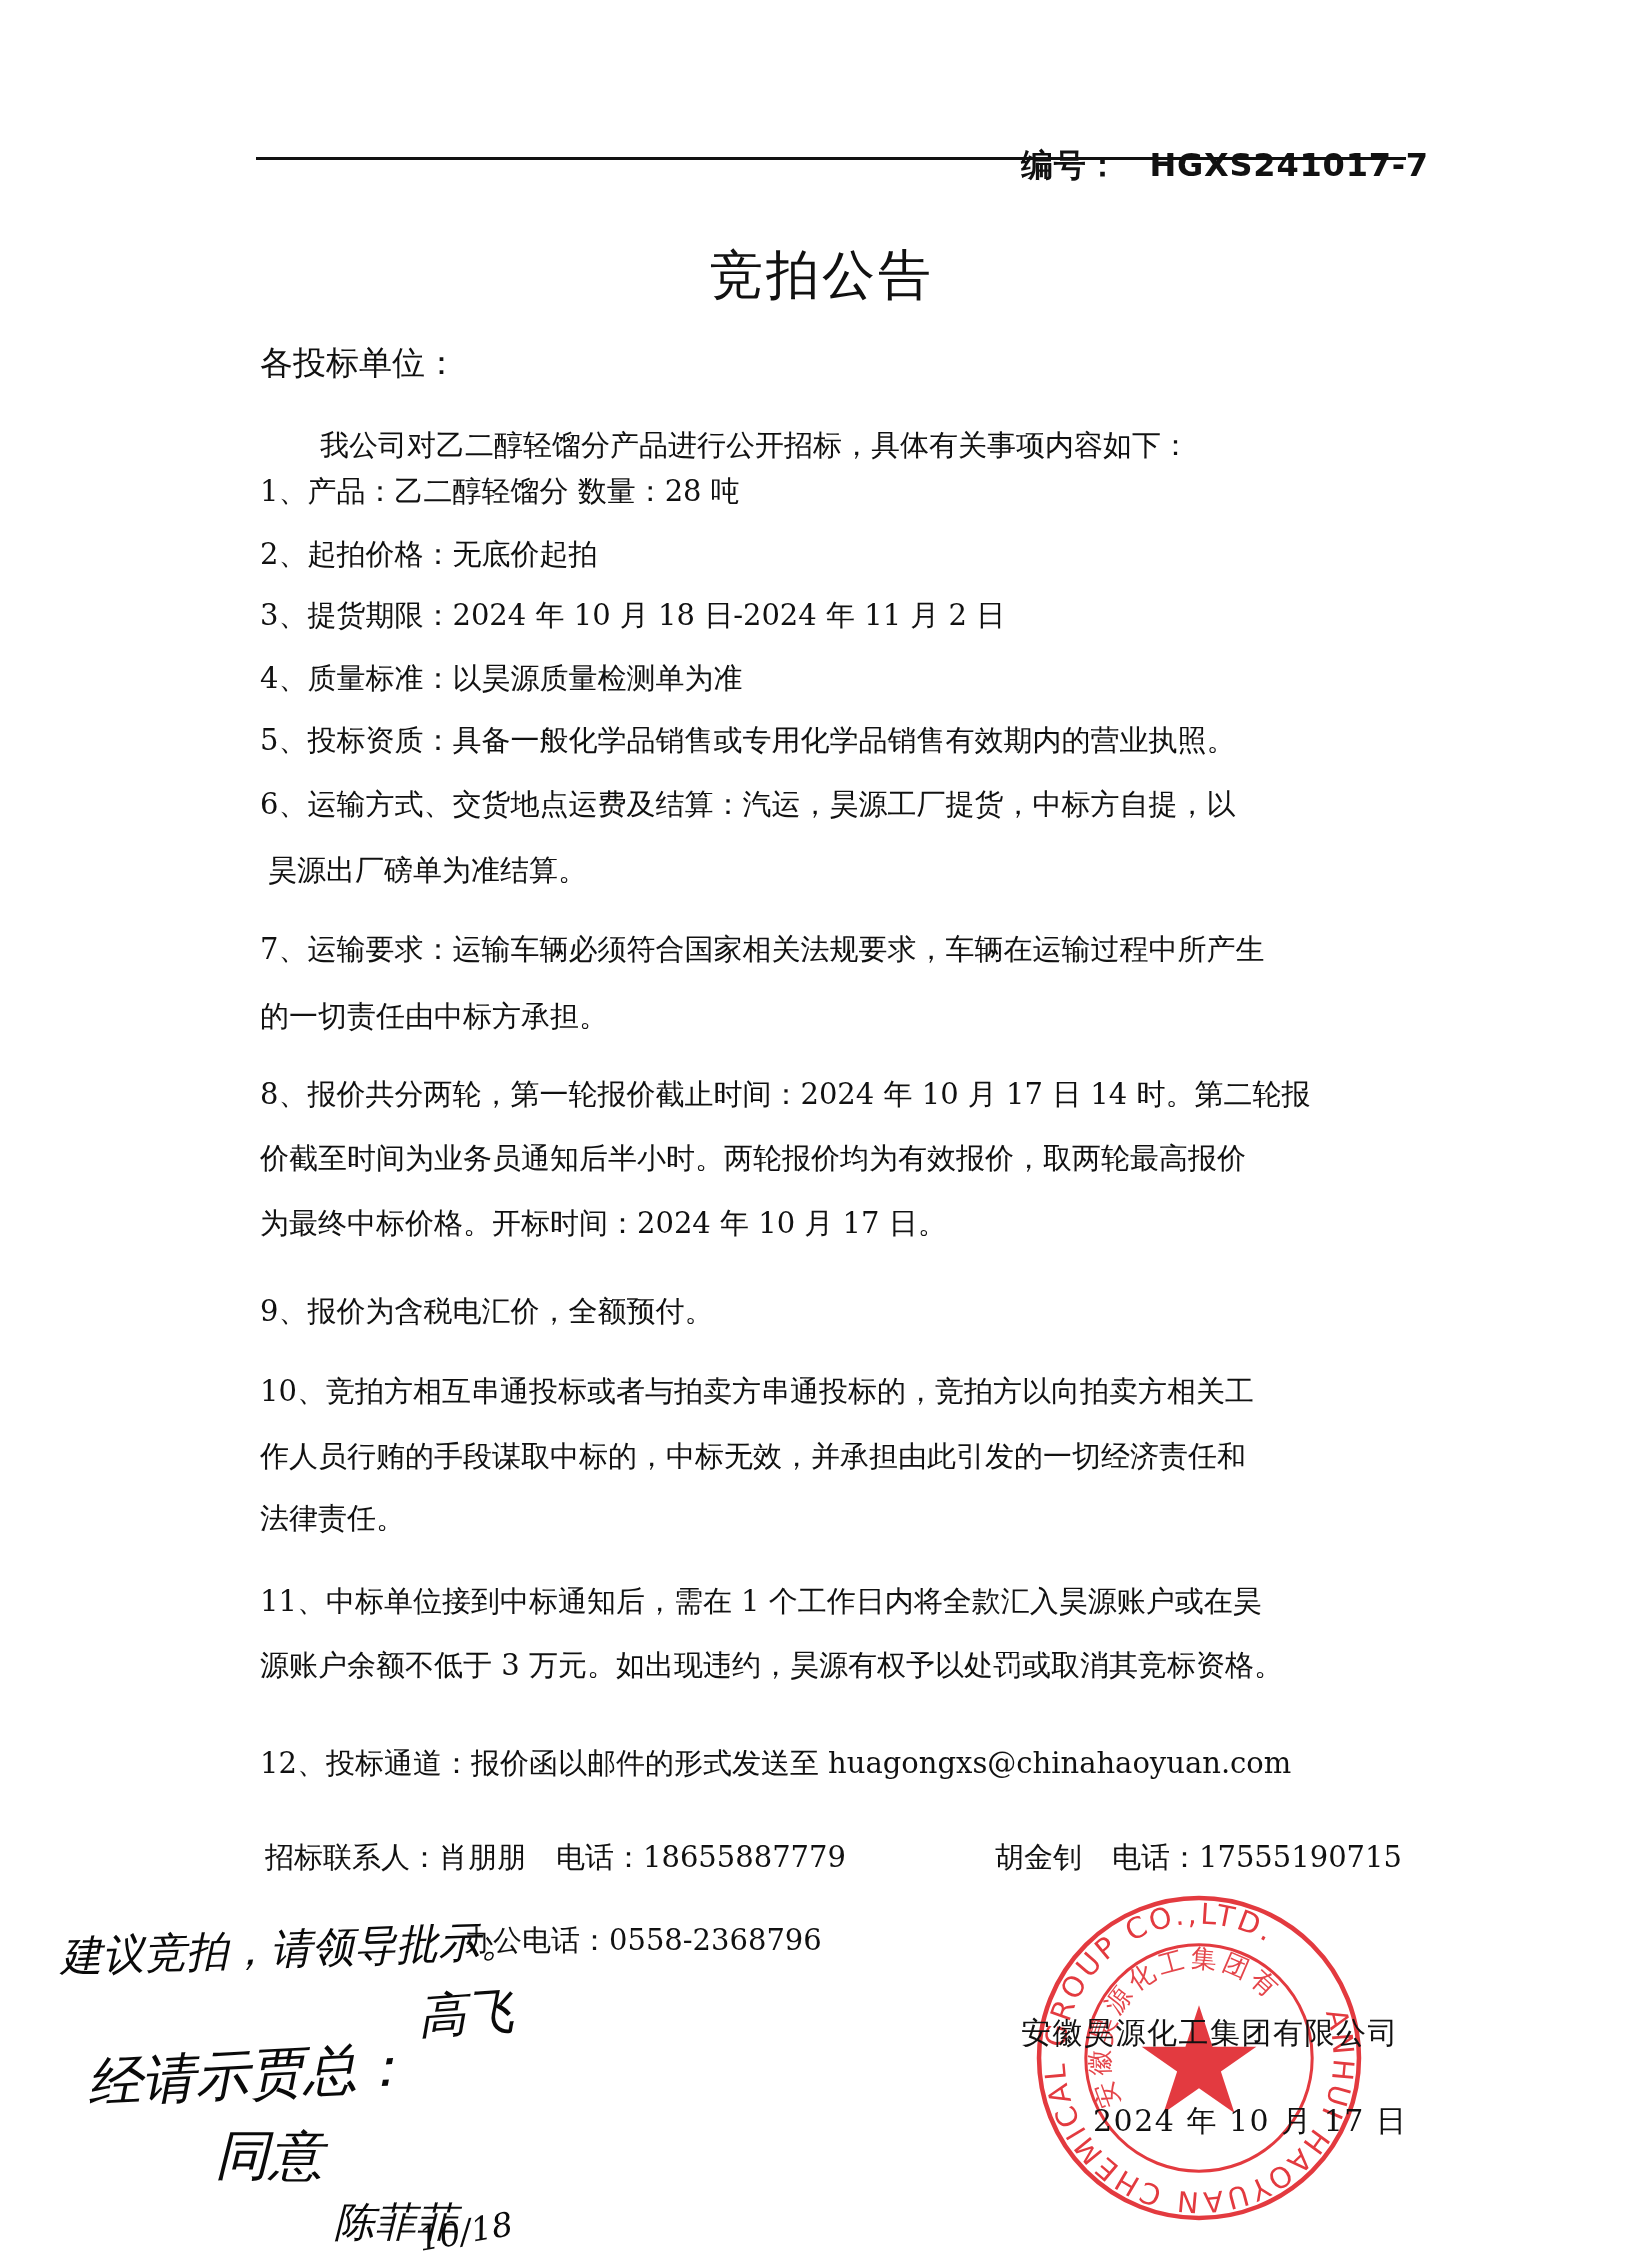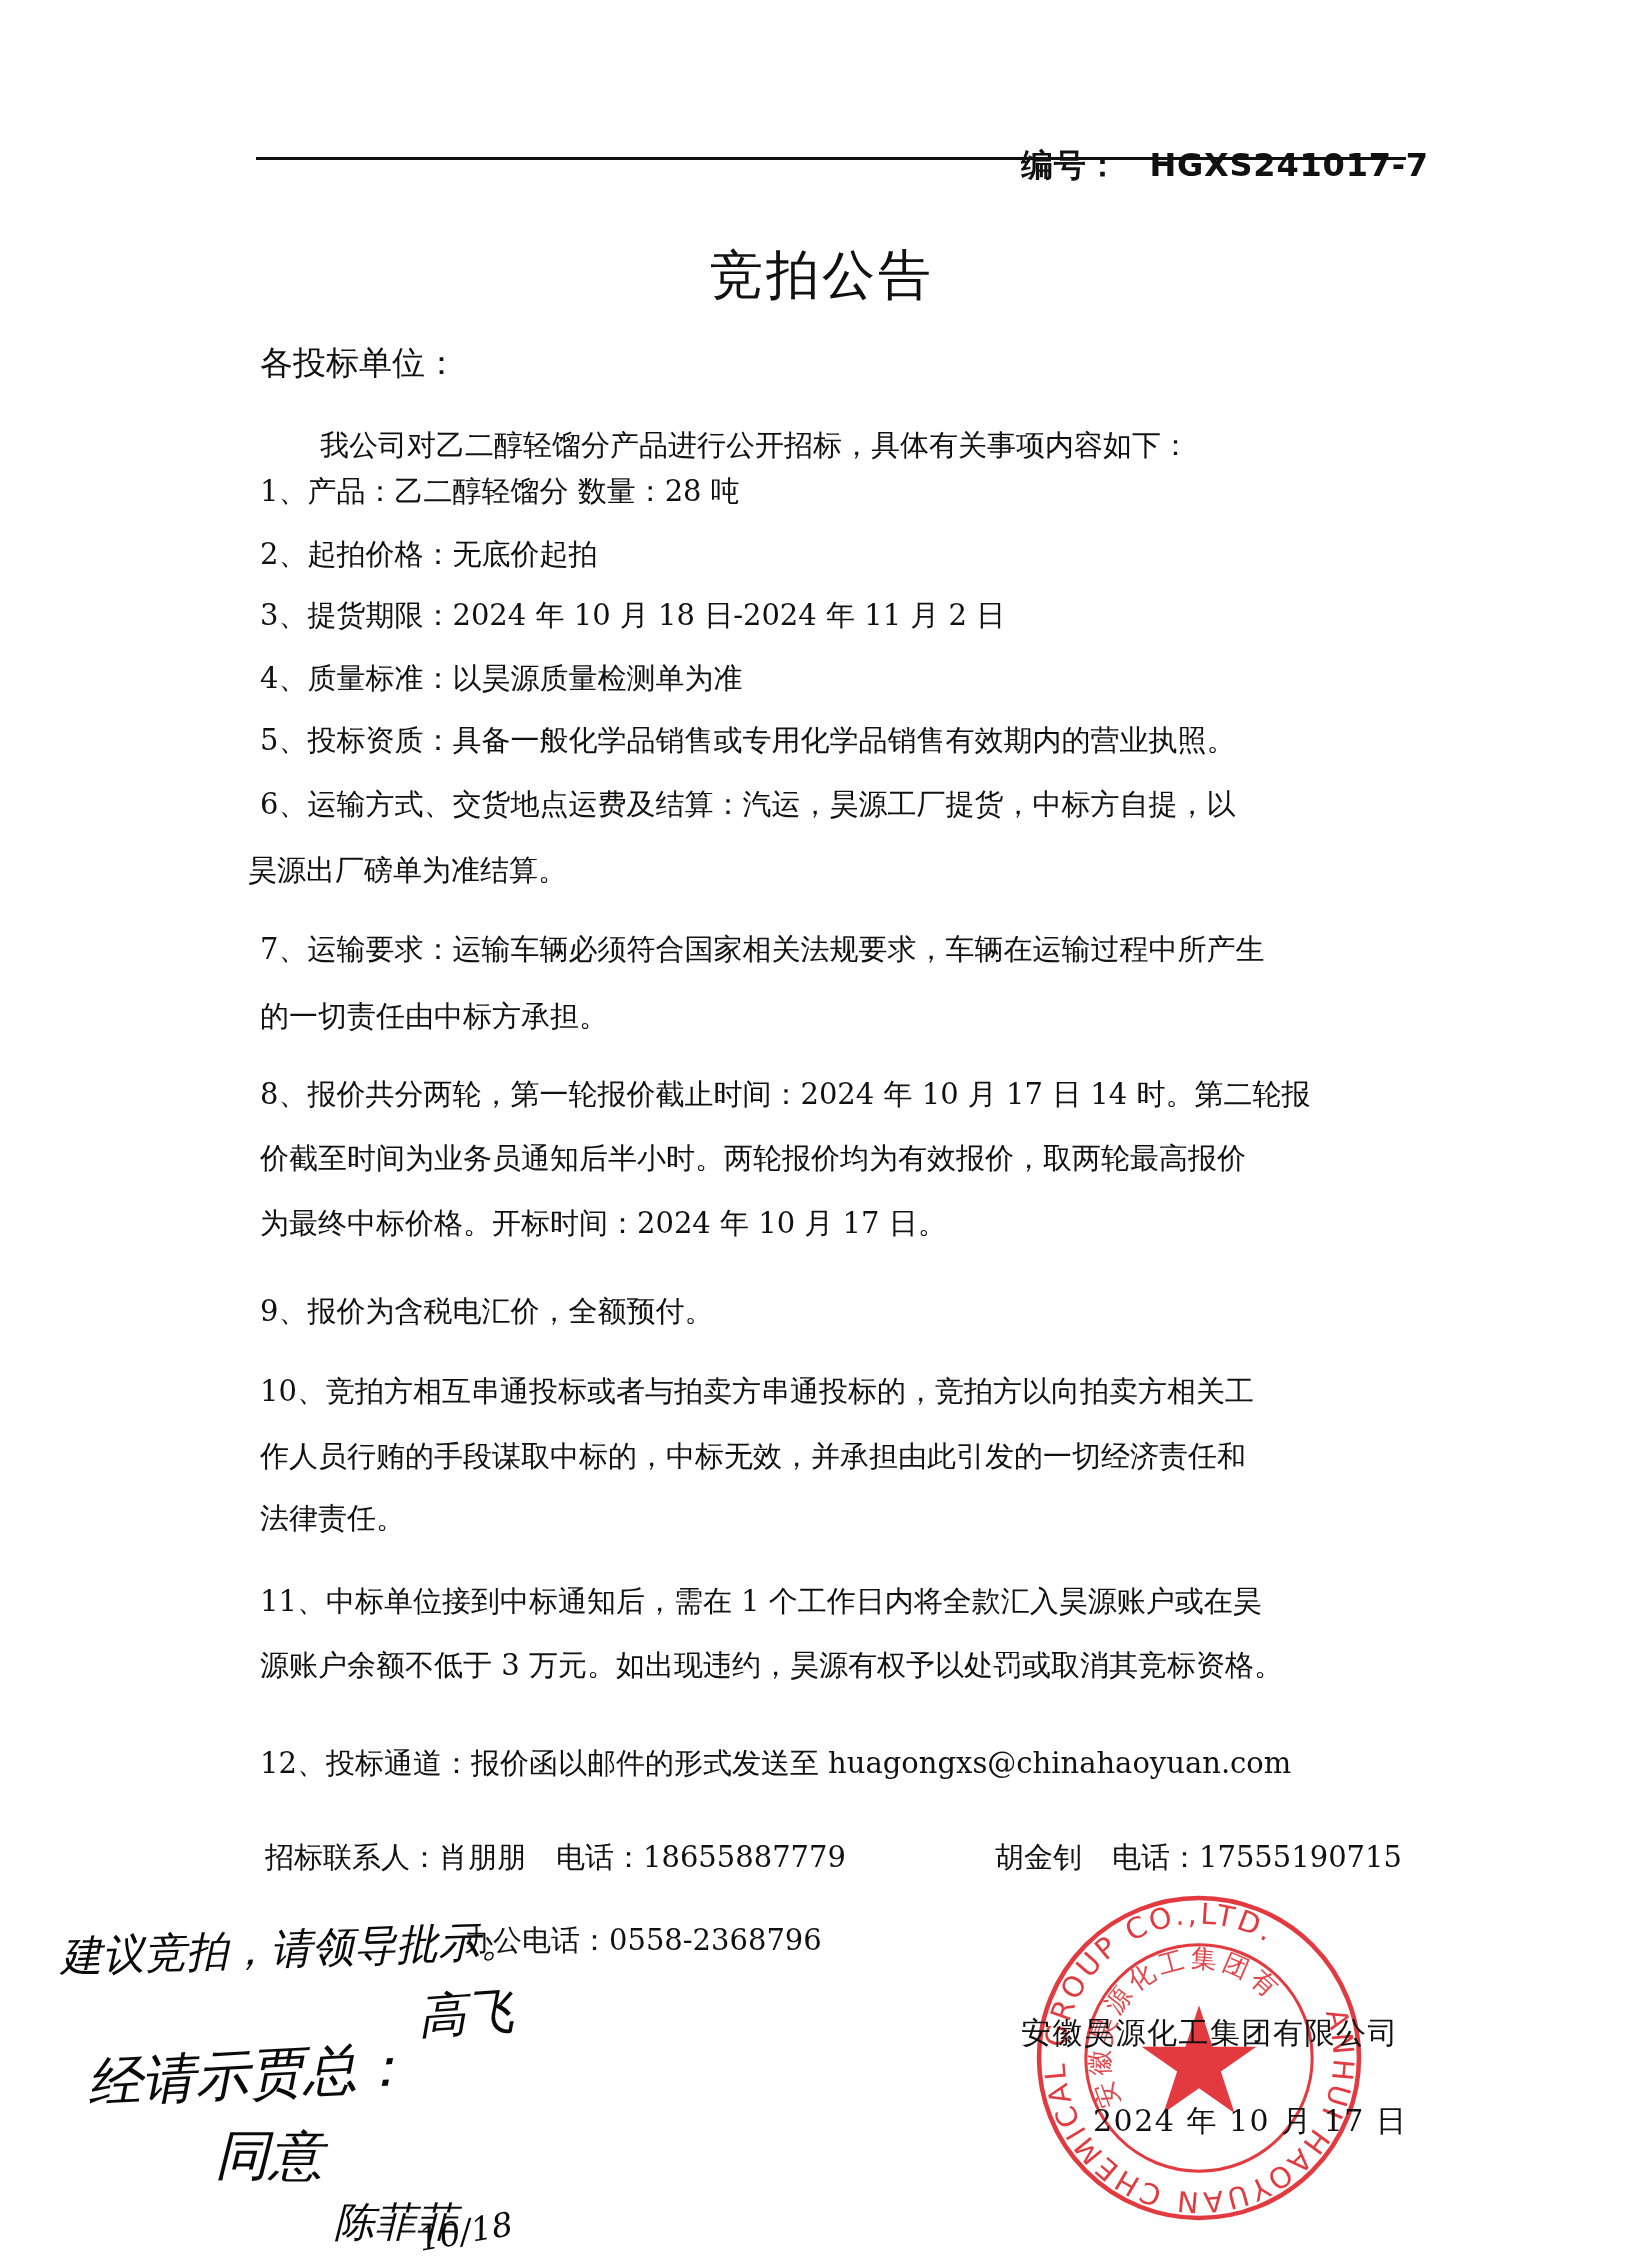--- a/index.html
+++ b/index.html
@@ -30,21 +30,21 @@
 
 <div class="abs line" style="left:320px;top:431px;">我公司对乙二醇轻馏分产品进行公开招标，具体有关事项内容如下：</div>
 
 <div class="abs line" style="left:260px;top:477px;">1、产品：乙二醇轻馏分          数量：28 吨</div>
 <div class="abs line" style="left:260px;top:540px;">2、起拍价格：无底价起拍</div>
 <div class="abs line" style="left:260px;top:601px;">3、提货期限：2024 年 10 月 18 日-2024 年 11 月 2 日</div>
 <div class="abs line" style="left:260px;top:664px;">4、质量标准：以昊源质量检测单为准</div>
 <div class="abs line" style="left:260px;top:726px;">5、投标资质：具备一般化学品销售或专用化学品销售有效期内的营业执照。</div>
 
 <div class="abs line" style="left:260px;top:790px;">6、运输方式、交货地点运费及结算：汽运，昊源工厂提货，中标方自提，以</div>
-<div class="abs line" style="left:248px;top:856px;">昊源出厂磅单为准结算。</div>
+<div class="abs line" style="left:268px;top:856px;">昊源出厂磅单为准结算。</div>
 
 <div class="abs line" style="left:260px;top:935px;">7、运输要求：运输车辆必须符合国家相关法规要求，车辆在运输过程中所产生</div>
 <div class="abs line" style="left:260px;top:1002px;">的一切责任由中标方承担。</div>
 
 <div class="abs line" style="left:260px;top:1080px;">8、报价共分两轮，第一轮报价截止时间：2024 年 10 月 17 日 14 时。第二轮报</div>
 <div class="abs line" style="left:260px;top:1144px;">价截至时间为业务员通知后半小时。两轮报价均为有效报价，取两轮最高报价</div>
 <div class="abs line" style="left:260px;top:1209px;">为最终中标价格。开标时间：2024 年 10 月 17 日。</div>
 
 <div class="abs line" style="left:260px;top:1297px;">9、报价为含税电汇价，全额预付。</div>
 

